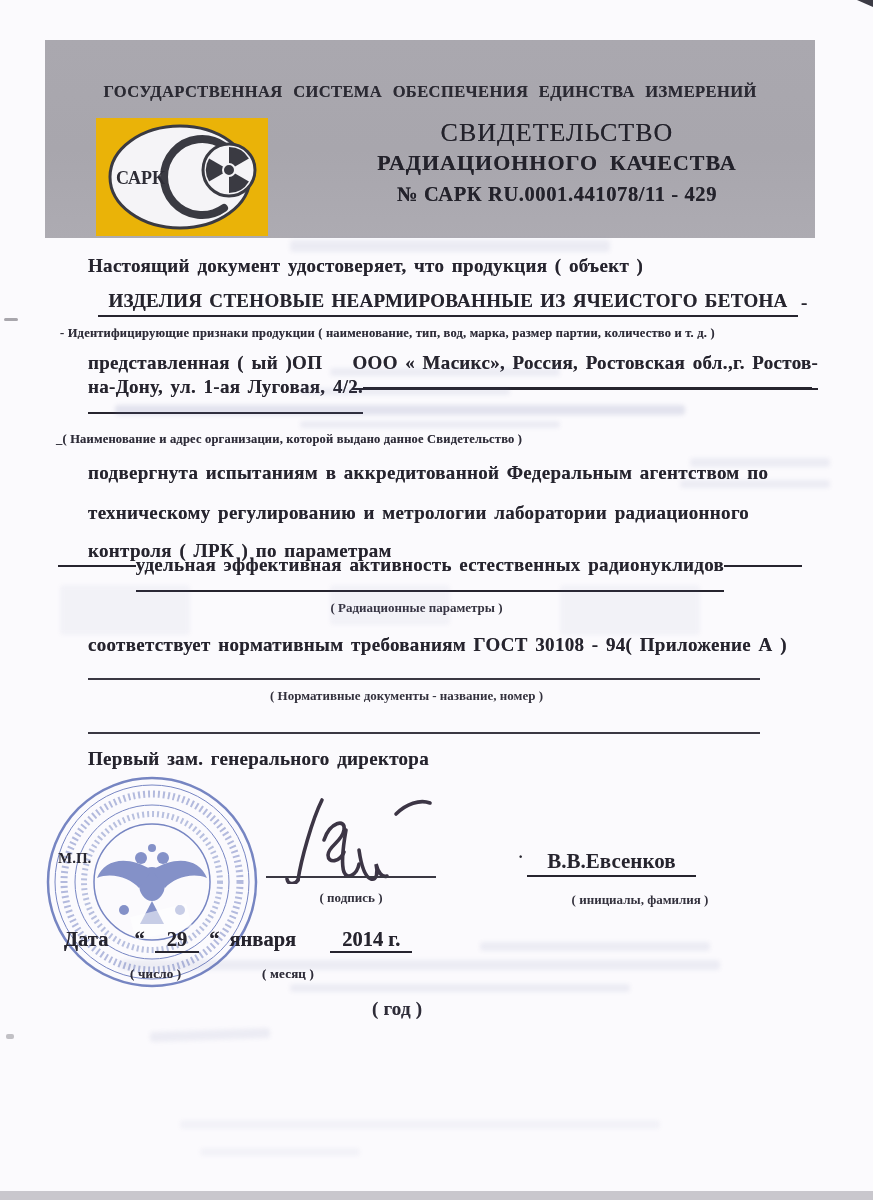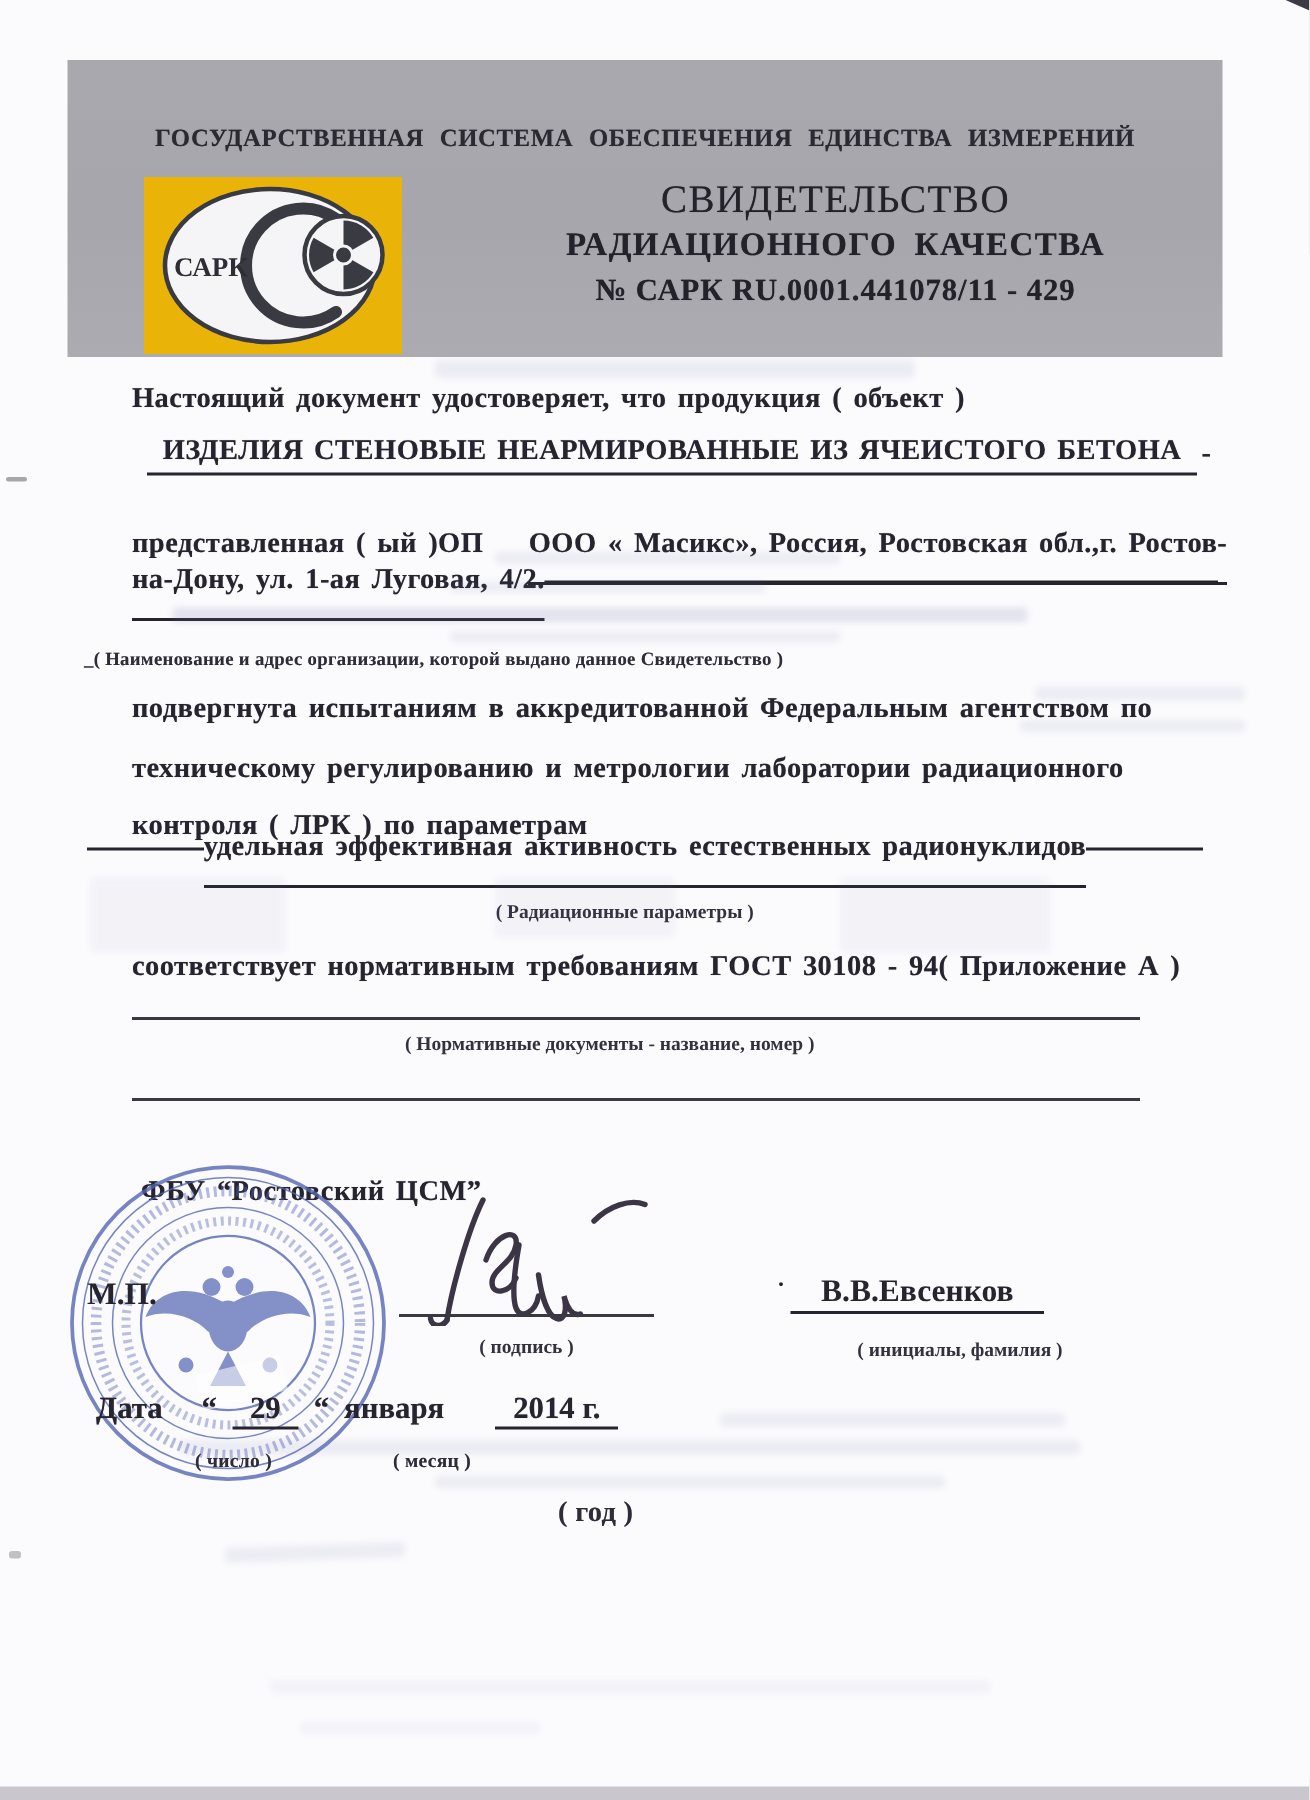--- a/index.html
+++ b/index.html
@@ -47,21 +47,21 @@
   .fillrow{position:absolute;display:flex;align-items:center;}
   .fill{flex:1;border-bottom:2px solid #26242e;height:1px;}
   .hline{position:absolute;height:2px;background:#3a3843;}
   .center-underlined{
     position:absolute;left:98px;width:700px;text-align:center;
     font-size:19px;font-weight:bold;letter-spacing:.3px;word-spacing:2px;
     border-bottom:2px solid #26242e;padding-bottom:3px;white-space:nowrap;
     text-shadow:0 0 .5px rgba(15,15,25,.5);
   }
   
-  .mp{position:absolute;left:58px;top:850px;font-size:21px;font-weight:bold;}
+  .mp{position:absolute;left:58px;top:850px;font-size:15px;font-weight:bold;}
   .sig-line{position:absolute;left:266px;top:876px;width:170px;height:2px;background:#3a3843;}
   .name-line{position:absolute;left:518px;top:848px;font-size:21px;font-weight:bold;white-space:nowrap;font-family:Liberation Serif, serif;}
   .name-line .u{padding:0 20px 2px 20px;}
   .dot{font-size:16px;vertical-align:6px;margin-right:4px;}
   
   .date-row{position:absolute;left:64px;top:928px;font-size:20.5px;font-weight:bold;white-space:nowrap;text-shadow:0 0 .5px rgba(15,15,25,.5);}
   .date-row .gap1{margin-left:26px;} .date-row .gap2{margin-left:10px;}
   .date-row .u{padding:0 12px 1px 12px;}
   .date-row .yearu{margin-left:34px;}
   
@@ -104,20 +104,21 @@
     <div class="cert-line1">СВИДЕТЕЛЬСТВО</div>
     <div class="cert-line2">РАДИАЦИОННОГО  КАЧЕСТВА</div>
     <div class="cert-num">№ САРК RU.0001.441078/11 - 429</div>
   </div>
 
   <div class="bline" style="top:255px;">Настоящий документ удостоверяет, что продукция ( объект  )</div>
 
   <div class="center-underlined" style="top:290px;">ИЗДЕЛИЯ СТЕНОВЫЕ НЕАРМИРОВАННЫЕ ИЗ ЯЧЕИСТОГО БЕТОНА</div>
   <div class="bline" style="left:801px;top:292px;">-</div>
 
+  <div class="small" style="left:60px;top:326px;">- Идентифицирующие признаки продукции ( наименование, тип, вод, марка, размер партии, количество и т. д. )</div>
 
   <div class="bline" style="top:352px;">
     <span>представленная ( ый )ОП</span>
     <span>&nbsp;&nbsp;</span>
     <span class="u">ООО « Масикс», Россия, Ростовская обл.,г. Ростов-</span>
   </div>
 
   <div class="fillrow" style="left:88px;top:374px;width:724px;height:26px;">
     <span class="bline" style="position:static;">
       <span class="u">на-Дону, ул. 1-ая Луговая, 4/2.</span>
@@ -140,21 +141,21 @@
   </div>
 
   <div class="caption-center" style="top:600px;left:-20px;">( Радиационные параметры )</div>
 
   <div class="bline" style="top:634px;">соответствует нормативным требованиям ГОСТ 30108 - 94( Приложение А )</div>
 
   <div class="hline" style="left:88px;top:678px;width:672px;"></div>
   <div class="caption-center" style="top:688px;left:-30px;">( Нормативные документы - название, номер )</div>
   <div class="hline" style="left:88px;top:732px;width:672px;"></div>
 
-  <div class="bline" style="left:94px;top:784px;">ФБУ “Ростовский ЦСМ”</div>
+  <div class="bline" style="top:748px;">Первый зам. генерального директора</div>
 
   <svg class="stamp" width="224" height="224" viewBox="0 0 224 224">
     <g stroke="#5265b2" fill="none" opacity="0.78">
       <circle cx="112" cy="112" r="104" stroke-width="2.5"></circle>
       <circle cx="112" cy="112" r="97" stroke-width="1"></circle>
       <circle cx="112" cy="112" r="88" stroke-width="7" stroke-dasharray="2 3" opacity="0.55"></circle>
       <circle cx="112" cy="112" r="77" stroke-width="1"></circle>
       <circle cx="112" cy="112" r="68" stroke-width="6" stroke-dasharray="2 3" opacity="0.5"></circle>
       <circle cx="112" cy="112" r="58" stroke-width="1.5"></circle>
     </g>

